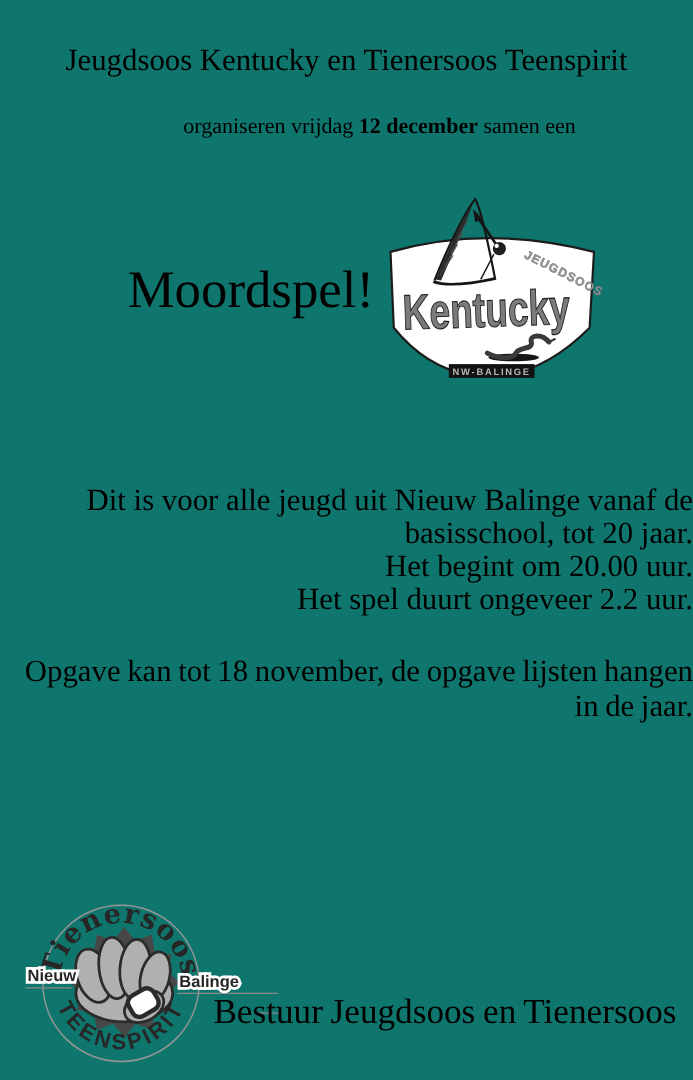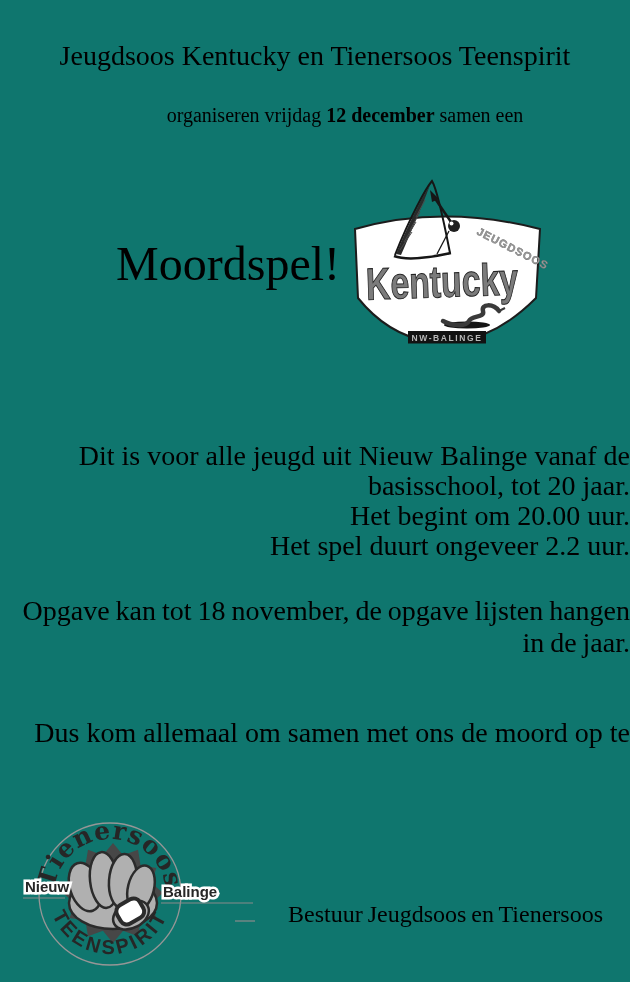--- a/index.html
+++ b/index.html
@@ -8,21 +8,21 @@
   .cline{position:absolute;left:0;width:630px;text-align:center;white-space:nowrap;}
   .h1{top:40px;font-size:28px;}
   .h2{top:104px;font-size:20px;margin-left:30px;}
   .h2 .b{font-weight:bold;}
   .moordspel{position:absolute;top:236px;left:0;width:340px;text-align:right;font-size:48px;white-space:nowrap;}
   .block{position:absolute;left:0;width:630px;text-align:right;font-size:28px;}
   .block div{white-space:nowrap;}
   .info{top:441px;line-height:30px;}
   .signup{top:595px;line-height:32px;word-spacing:-1px;}
   .callout{top:717px;line-height:31px;}
-  .footer{position:absolute;top:901px;right:27px;font-size:24px;white-space:nowrap;word-spacing:-1px;}
+  .footer{position:absolute;top:901px;right:15px;font-size:32px;white-space:nowrap;word-spacing:-1px;}
   svg.kentucky{position:absolute;left:330px;top:172px;}
   svg.teenspirit{position:absolute;left:5px;top:795px;}
 </style>
 </head>
 <body>
 
 <div class="page">
 
   <div class="cline h1">Jeugdsoos Kentucky en Tienersoos Teenspirit</div>
 
@@ -69,21 +69,20 @@
     <div>Het begint om 20.00 uur.</div>
     <div>Het spel duurt ongeveer 2.2 uur.</div>
   </div>
 
   <div class="block signup">
     <div>Opgave kan tot 18 november, de opgave lijsten hangen</div>
     <div>in de jaar.</div>
   </div>
 
   <div class="block callout">
-    <div>Dus kom allemaal om samen met ons de moord op te</div>
   </div>
 
   <svg class="teenspirit" width="250" height="187" viewBox="0 0 250 187">
     <defs>
       <path id="arcTop" d="M49 100 A56 56 0 0 1 161 100" fill="none"></path>
       <path id="arcBottom" d="M43 97 A62 62 0 0 0 167 97" fill="none"></path>
     </defs>
     <circle cx="105" cy="99" r="71" fill="none" stroke="#969696" stroke-width="1.3"></circle>
     <line x1="18" y1="103" x2="60" y2="103" stroke="#8a8a8a" stroke-width="1.2"></line>
     <line x1="156" y1="108" x2="248" y2="108" stroke="#8a8a8a" stroke-width="1.2"></line>

